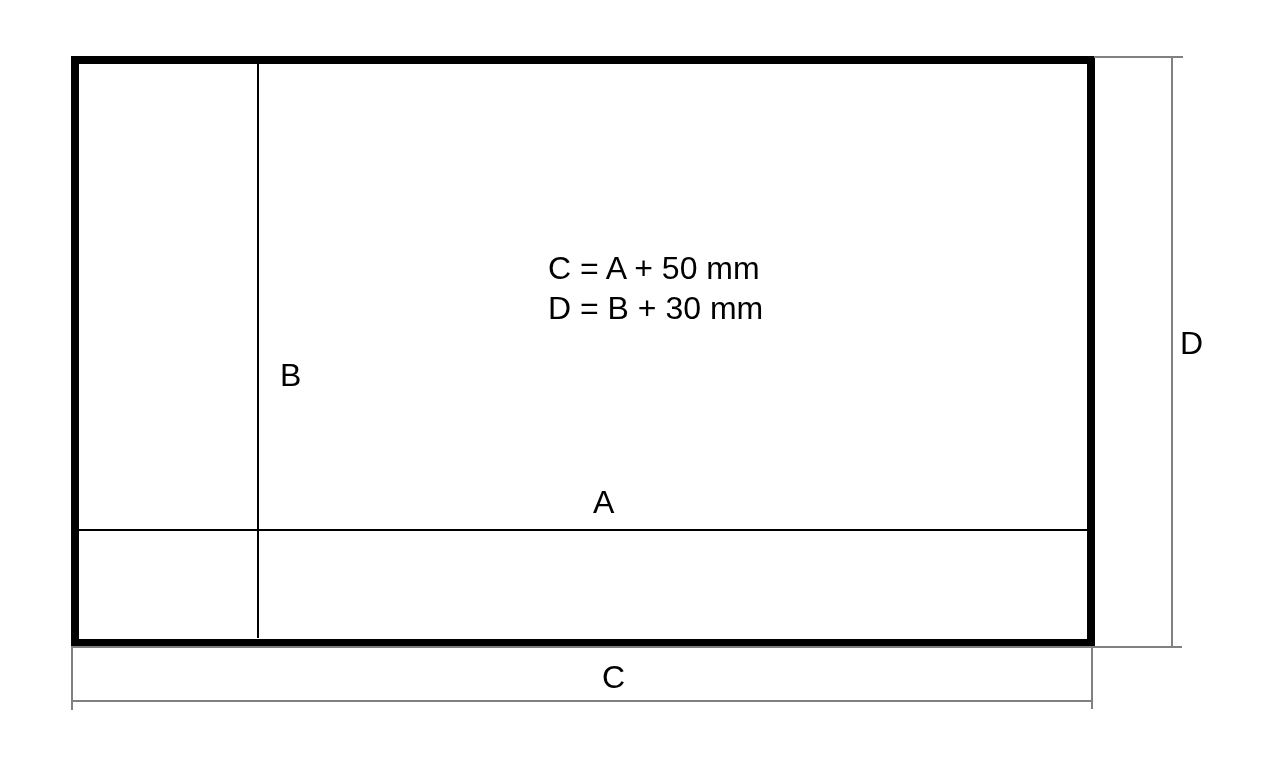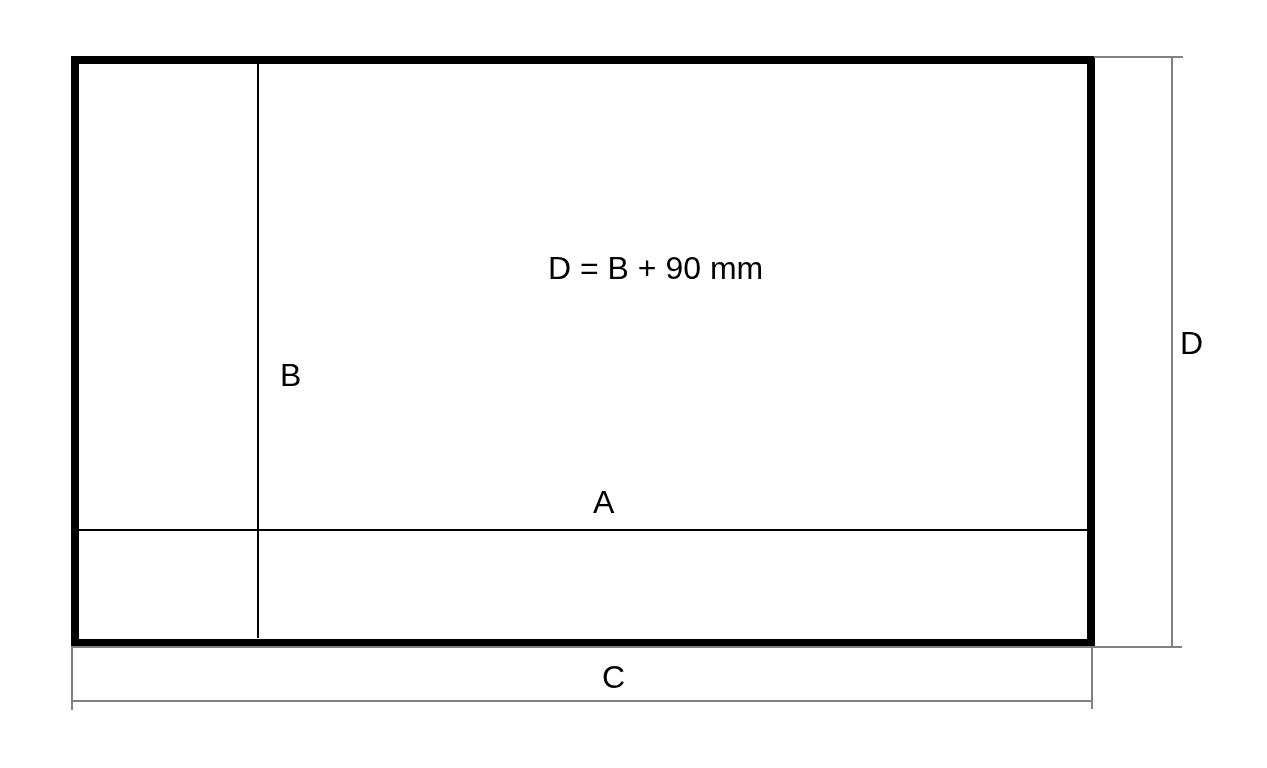--- a/index.html
+++ b/index.html
@@ -95,16 +95,17 @@
 
   <div class="dim d-line"></div>
   <div class="dim d-ext-top"></div>
 
   <div class="label label-b">B</div>
   <div class="label label-a">A</div>
   <div class="label label-c">C</div>
   <div class="label label-d">D</div>
 
   <div class="formula-block">
-    <div>D = B + 90 mm</div>
+    <div>C = A + 50 mm</div>
+    <div>D = B + 30 mm</div>
   </div>
 
 </div>
 
 </body></html>

